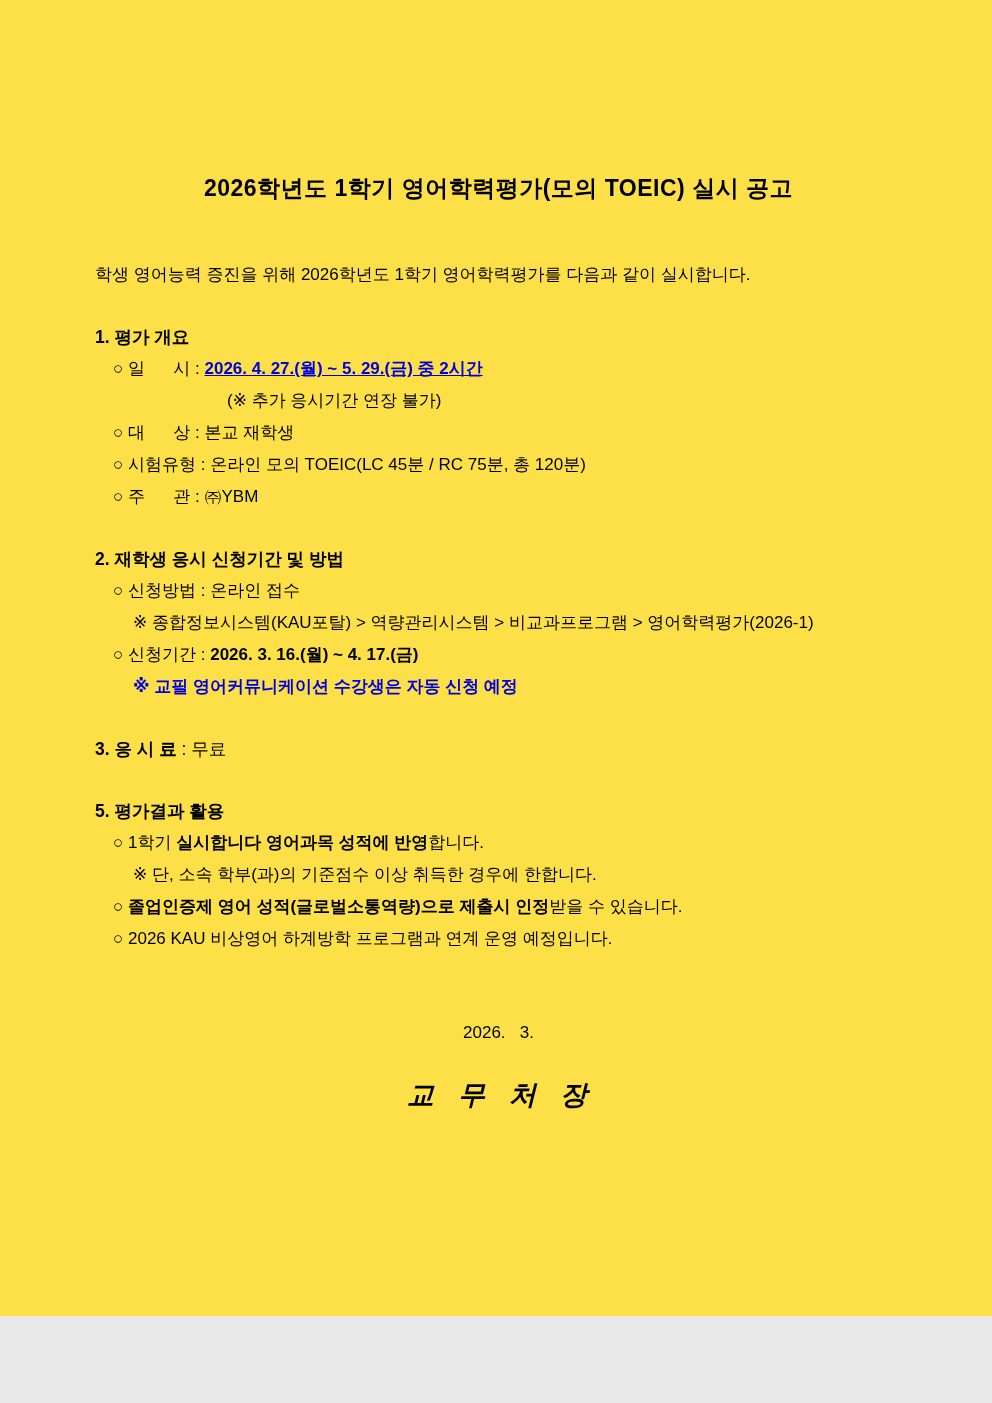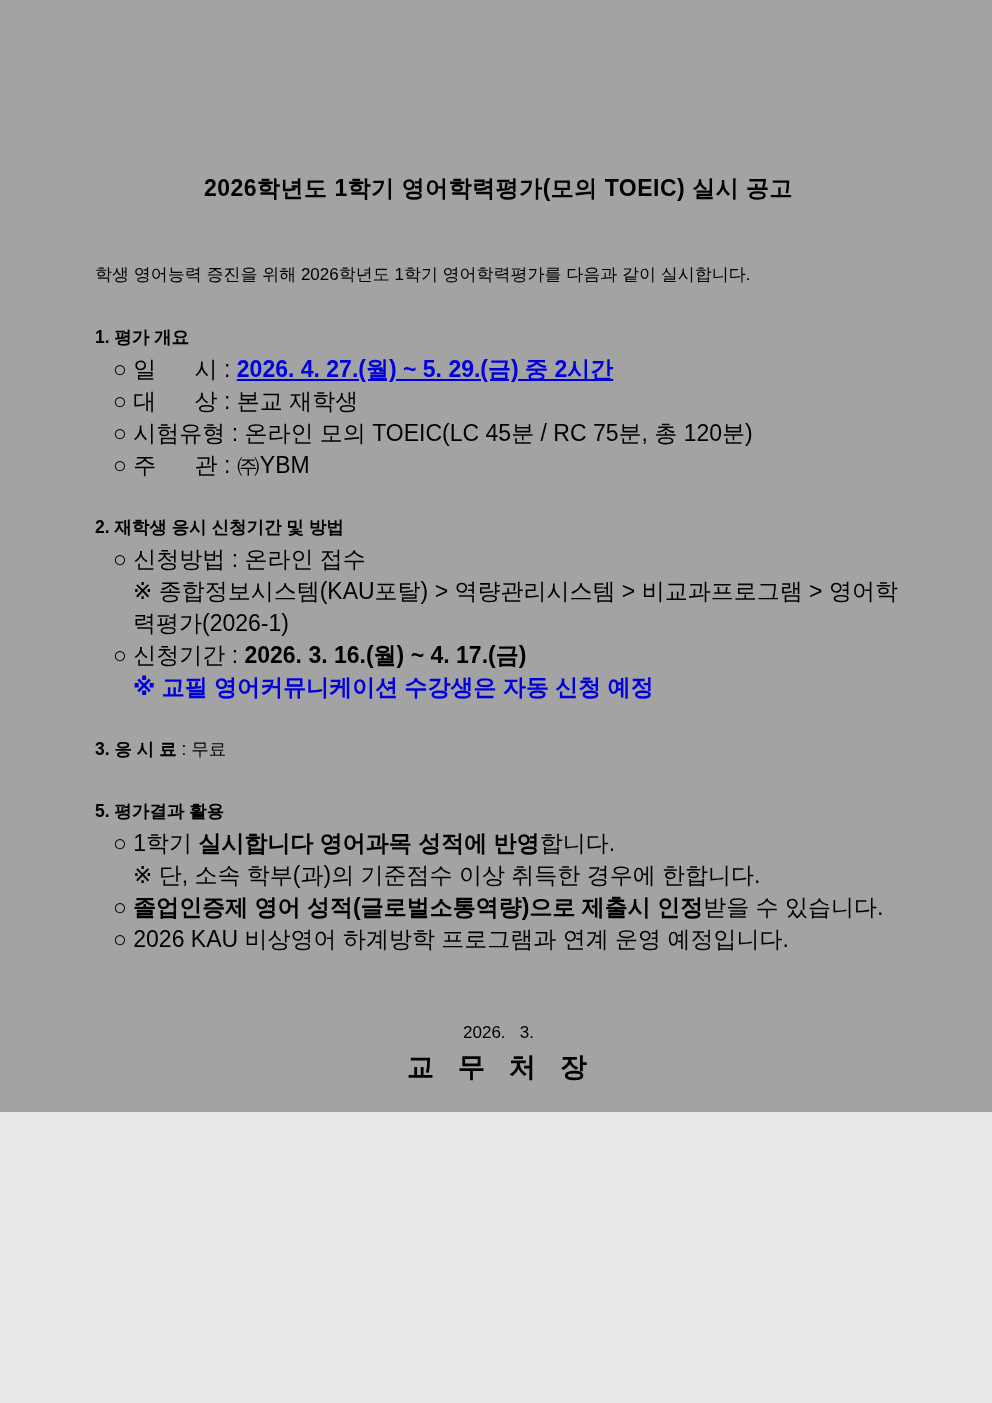--- a/index.html
+++ b/index.html
@@ -1,19 +1,19 @@
 <!DOCTYPE html>
 <html lang="ko"><head>
 <meta charset="utf-8">
 <style>
   html,body { margin:0; padding:0; background:#e8e8e8; }
   .page {
-    width:992px; height:1112px;
+    width:992px; height:1316px;
     margin:0 auto;
-    background:#a3a3a3;
+    background:#fde047;
     color:#000000;
     font-family:"Liberation Sans","DejaVu Sans",sans-serif;
     overflow:hidden;
     box-sizing:border-box;
   }
   .content { padding:172px 90px 0 95px; }
   .title {
     text-align:center;
     font-size:23px;
     font-weight:bold;
@@ -27,58 +27,61 @@
     line-height:32px;
     white-space:pre-wrap;
   }
   .section { margin-top:30px; }
   .heading {
     font-size:17.5px;
     line-height:32px;
     white-space:pre-wrap;
   }
   .line {
-    font-size:23px;
+    font-size:17px;
     line-height:32px;
     white-space:pre-wrap;
   }
   .line.indent-bullet { padding-left:18px; }
   .line.indent-sub    { padding-left:38px; }
   .line.indent-value  { padding-left:132px; }
   .run-normal { font-weight:normal; }
   .run-bold   { font-weight:bold; }
   .run-blue-bold { font-weight:bold; }
   .run-blue-bold-underline { font-weight:bold; text-decoration:underline; cursor:pointer; }
   .date-line {
     margin-top:62px;
     text-align:center;
     font-size:17px;
     line-height:32px;
     white-space:pre-wrap;
   }
   .signature {
+    margin-top:28px;
     text-align:center;
     font-size:27px;
     font-weight:bold;
     letter-spacing:3px;
     line-height:36px;
     white-space:pre-wrap;
+    font-style:italic;
   }
 </style>
 </head>
 <body>
 
 <div class="page">
   <div class="content">
     <div class="title">2026학년도 1학기 영어학력평가(모의 TOEIC) 실시 공고</div>
     <div class="intro">학생 영어능력 증진을 위해 2026학년도 1학기 영어학력평가를 다음과 같이 실시합니다.</div>
     <div id="sections">
         <div class="section">
           <div class="heading"><span class="run-bold">1. 평가 개요</span></div>
           <div class="line indent-bullet"><span class="run-normal">○ 일      시 : </span><span class="run-blue-bold-underline" style="color: rgb(0, 0, 221);">2026. 4. 27.(월) ~ 5. 29.(금) 중 2시간</span></div>
+          <div class="line indent-value"><span class="run-normal">(※ 추가 응시기간 연장 불가)</span></div>
           <div class="line indent-bullet"><span class="run-normal">○ 대      상 : 본교 재학생</span></div>
           <div class="line indent-bullet"><span class="run-normal">○ 시험유형 : 온라인 모의 TOEIC(LC 45분 / RC 75분, 총 120분)</span></div>
           <div class="line indent-bullet"><span class="run-normal">○ 주      관 : ㈜YBM</span></div>
         </div>
         <div class="section">
           <div class="heading"><span class="run-bold">2. 재학생 응시 신청기간 및 방법</span></div>
           <div class="line indent-bullet"><span class="run-normal">○ 신청방법 : 온라인 접수</span></div>
           <div class="line indent-sub"><span class="run-normal">※ 종합정보시스템(KAU포탈) &gt; 역량관리시스템 &gt; 비교과프로그램 &gt; 영어학력평가(2026-1)</span></div>
           <div class="line indent-bullet"><span class="run-normal">○ 신청기간 : </span><span class="run-bold">2026. 3. 16.(월) ~ 4. 17.(금)</span></div>
           <div class="line indent-sub"><span class="run-blue-bold" style="color: rgb(0, 0, 221);">※ 교필 영어커뮤니케이션 수강생은 자동 신청 예정</span></div>

